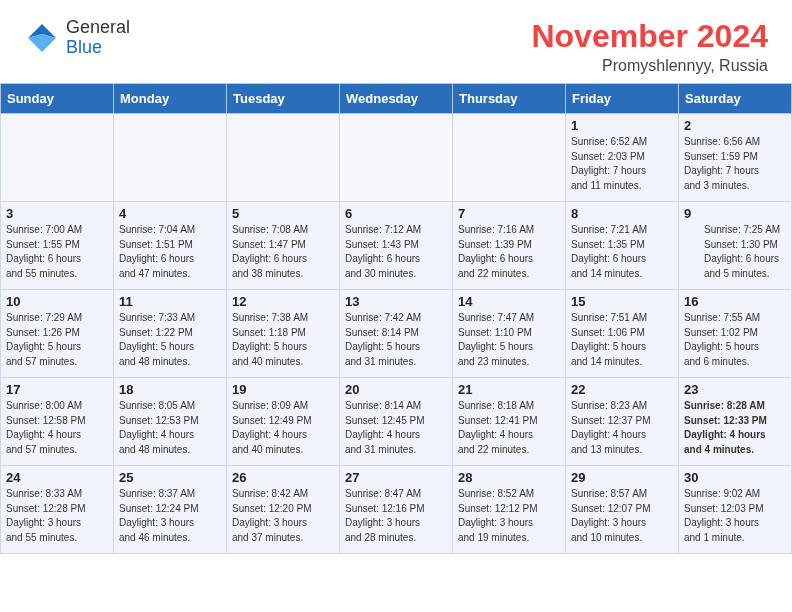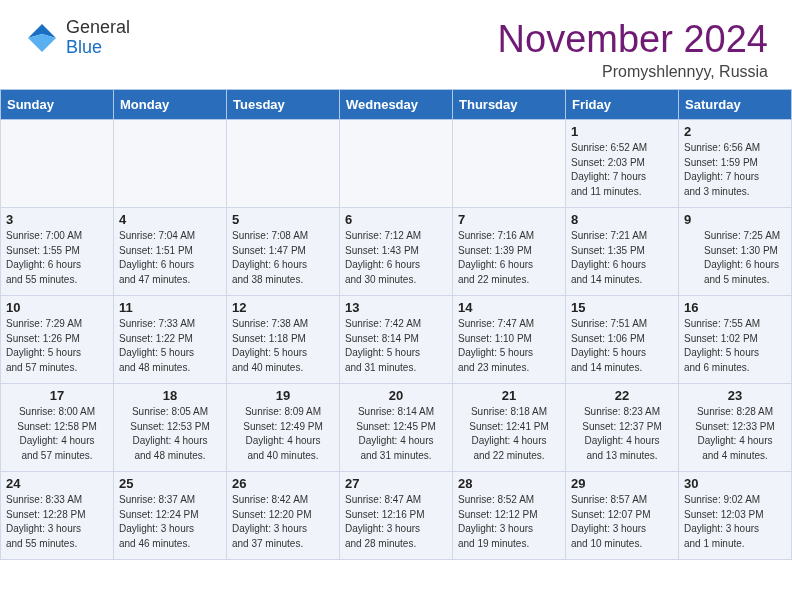--- a/index.html
+++ b/index.html
@@ -29,23 +29,23 @@
     .logo-general { color: #333; }
     .logo-blue { color: #1a6fc4; }
     .logo-icon {
       width: 36px;
       height: 36px;
     }
     .title-block {
       text-align: right;
     }
     .month-title {
-      font-size: 38px;
-      font-weight: normal;
-      color: #701a75;
+      font-size: 32px;
+      font-weight: bold;
+      color: #ef4444;
     }
     .location-title {
       font-size: 16px;
       color: #444;
       margin-top: 2px;
     }
     .calendar {
       width: 100%;
       border-collapse: collapse;
       margin: 0;
@@ -244,21 +244,21 @@
 and 14 minutes.</div>
         </td>
         <td>
           <span class="day-number">16</span>
           <div class="day-detail" style="white-space: pre-line;">Sunrise: 7:55 AM
 Sunset: 1:02 PM
 Daylight: 5 hours
 and 6 minutes.</div>
         </td>
       </tr>
-      <tr class="week-row" style="background: #701a75; text-align: center;">
+      <tr class="week-row" style="background: #701a75;">
         <td style="background: rgb(240, 244, 250);">
           <span class="day-number">17</span>
           <div class="day-detail" style="white-space: pre-line;">Sunrise: 8:00 AM
 Sunset: 12:58 PM
 Daylight: 4 hours
 and 57 minutes.</div>
         </td>
         <td style="background: rgb(240, 244, 250);">
           <span class="day-number">18</span>
           <div class="day-detail" style="white-space: pre-line;">Sunrise: 8:05 AM
@@ -289,21 +289,21 @@
         </td>
         <td style="background: rgb(240, 244, 250);">
           <span class="day-number">22</span>
           <div class="day-detail" style="white-space: pre-line;">Sunrise: 8:23 AM
 Sunset: 12:37 PM
 Daylight: 4 hours
 and 13 minutes.</div>
         </td>
         <td style="background: rgb(240, 244, 250);">
           <span class="day-number">23</span>
-          <div class="day-detail" style="white-space: pre-line;">Sunrise: 8:28 AM
+          <div class="day-detail" style="white-space: pre-line; font-weight: bold;">Sunrise: 8:28 AM
 Sunset: 12:33 PM
 Daylight: 4 hours
 and 4 minutes.</div>
         </td>
       </tr>
       <tr class="week-row">
         <td>
           <span class="day-number">24</span>
           <div class="day-detail" style="white-space: pre-line;">Sunrise: 8:33 AM
 Sunset: 12:28 PM

